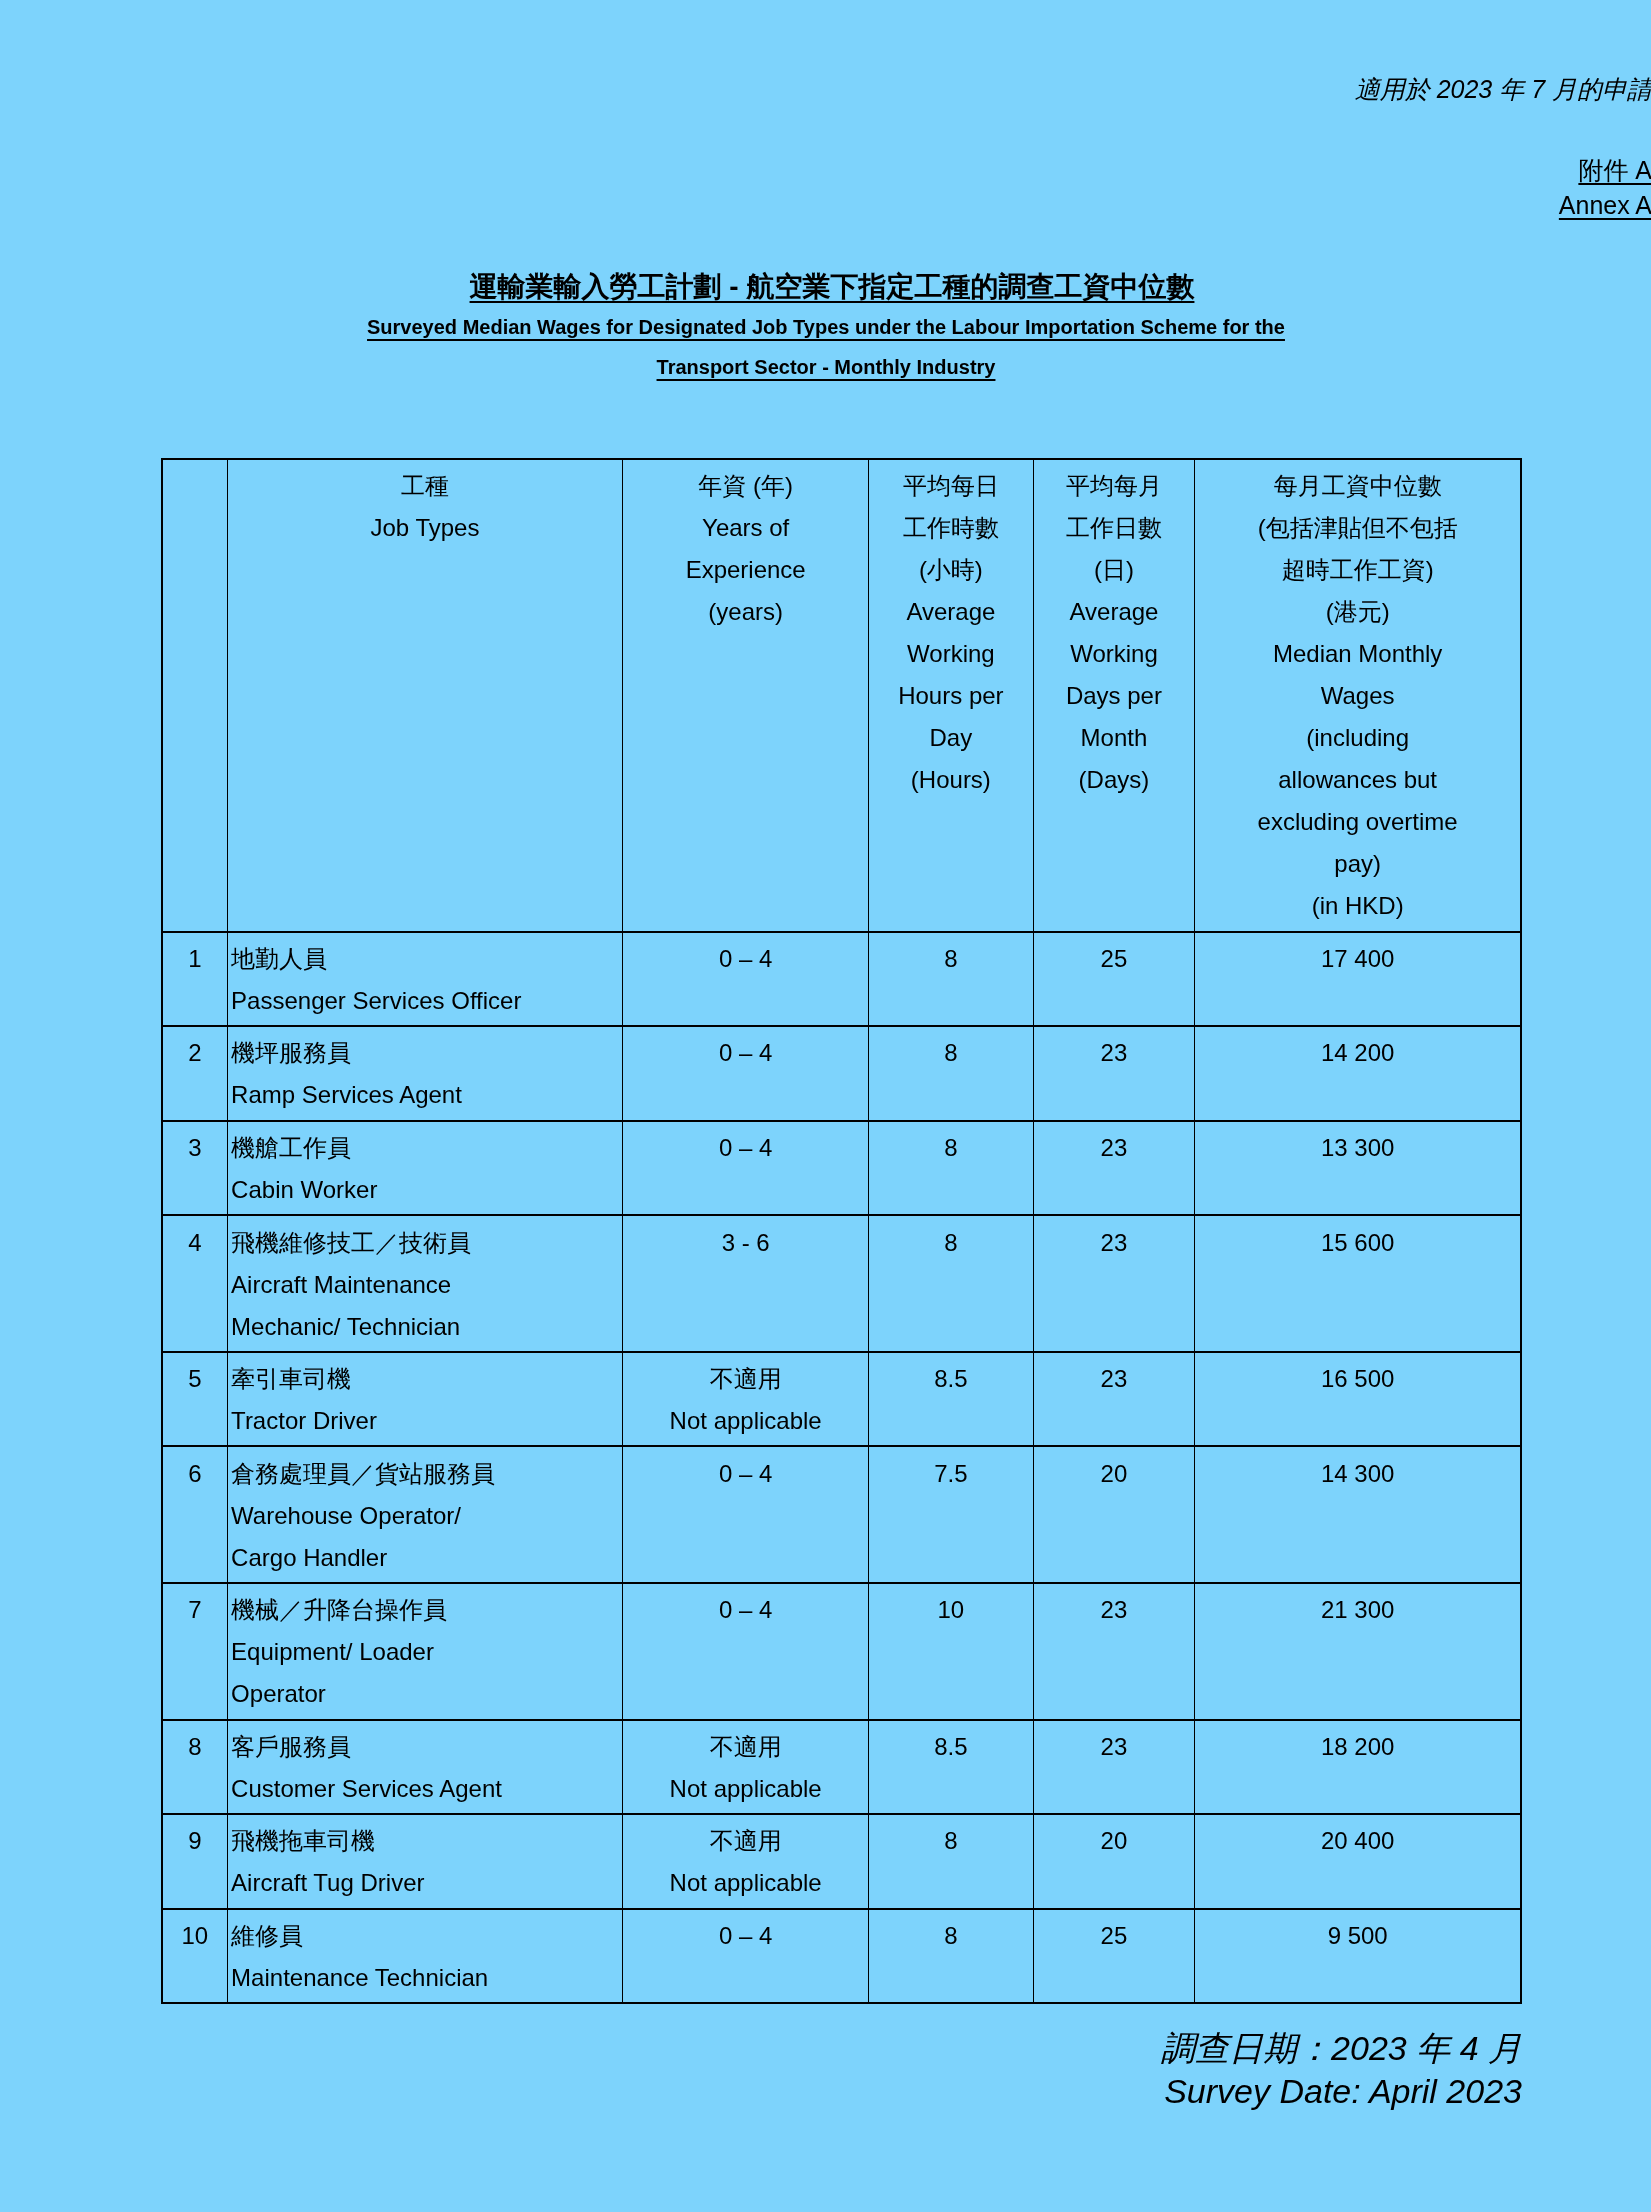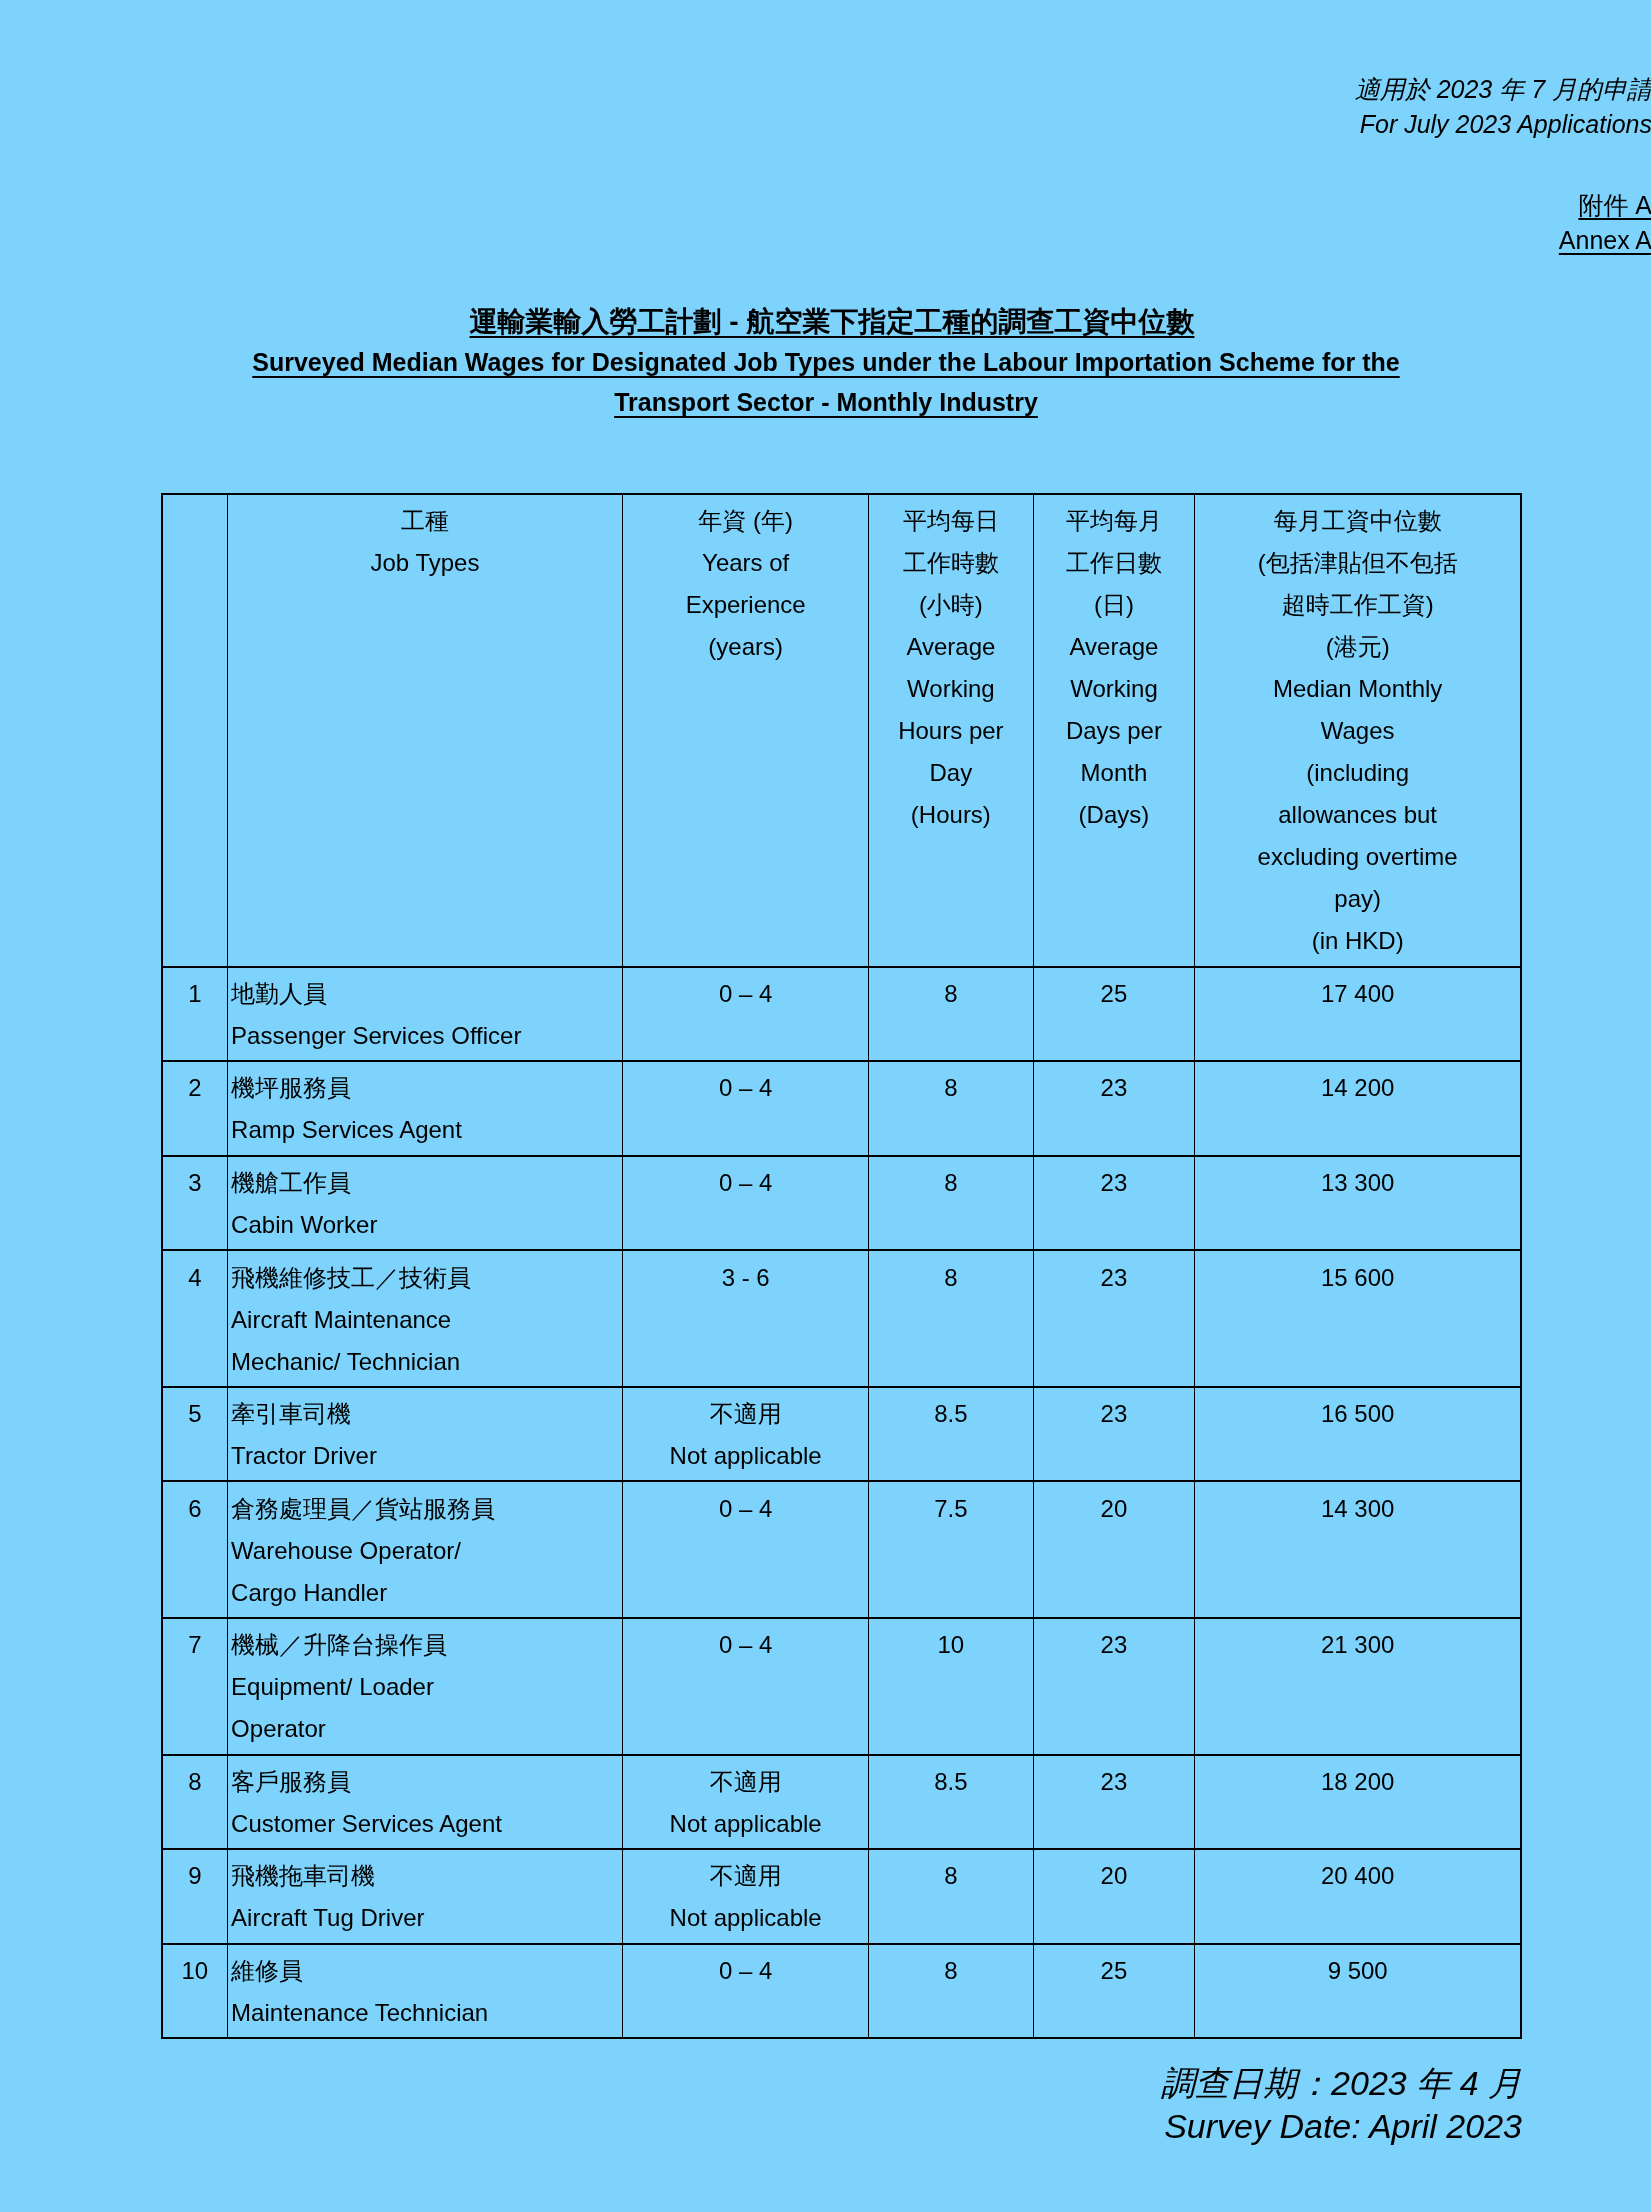--- a/index.html
+++ b/index.html
@@ -42,21 +42,21 @@
     margin-top: 43px;
     text-align: center;
   }
   .title-zh {
     font-size: 28px;
     font-weight: bold;
     line-height: 41px;
     padding-left: 12px;
   }
   .title-en {
-    font-size: 25px;
+    font-size: 20px;
     font-weight: bold;
     line-height: 40px;
   }
   .title-block .u {
     text-decoration: underline;
     text-underline-offset: 5.2px;
   }
   table.wage-table {
     border-collapse: collapse;
     table-layout: fixed;
@@ -91,21 +91,20 @@
     line-height: 43px;
   }
 </style>
 </head>
 <body>
 
 <div class="page">
 
   <div class="top-note">
     <div>適用於 2023 年 7 月的申請</div>
-    <div>For July 2023 Applications</div>
   </div>
 
   <div class="annex-block">
     <div><span class="u">附件 A</span></div>
     <div><span class="u">Annex A</span></div>
   </div>
 
   <div class="title-block">
     <div class="title-zh"><span class="u">運輸業輸入勞工計劃 - 航空業下指定工種的調查工資中位數</span></div>
     <div class="title-en"><span class="u">Surveyed Median Wages for Designated Job Types under the Labour Importation Scheme for the</span></div>

